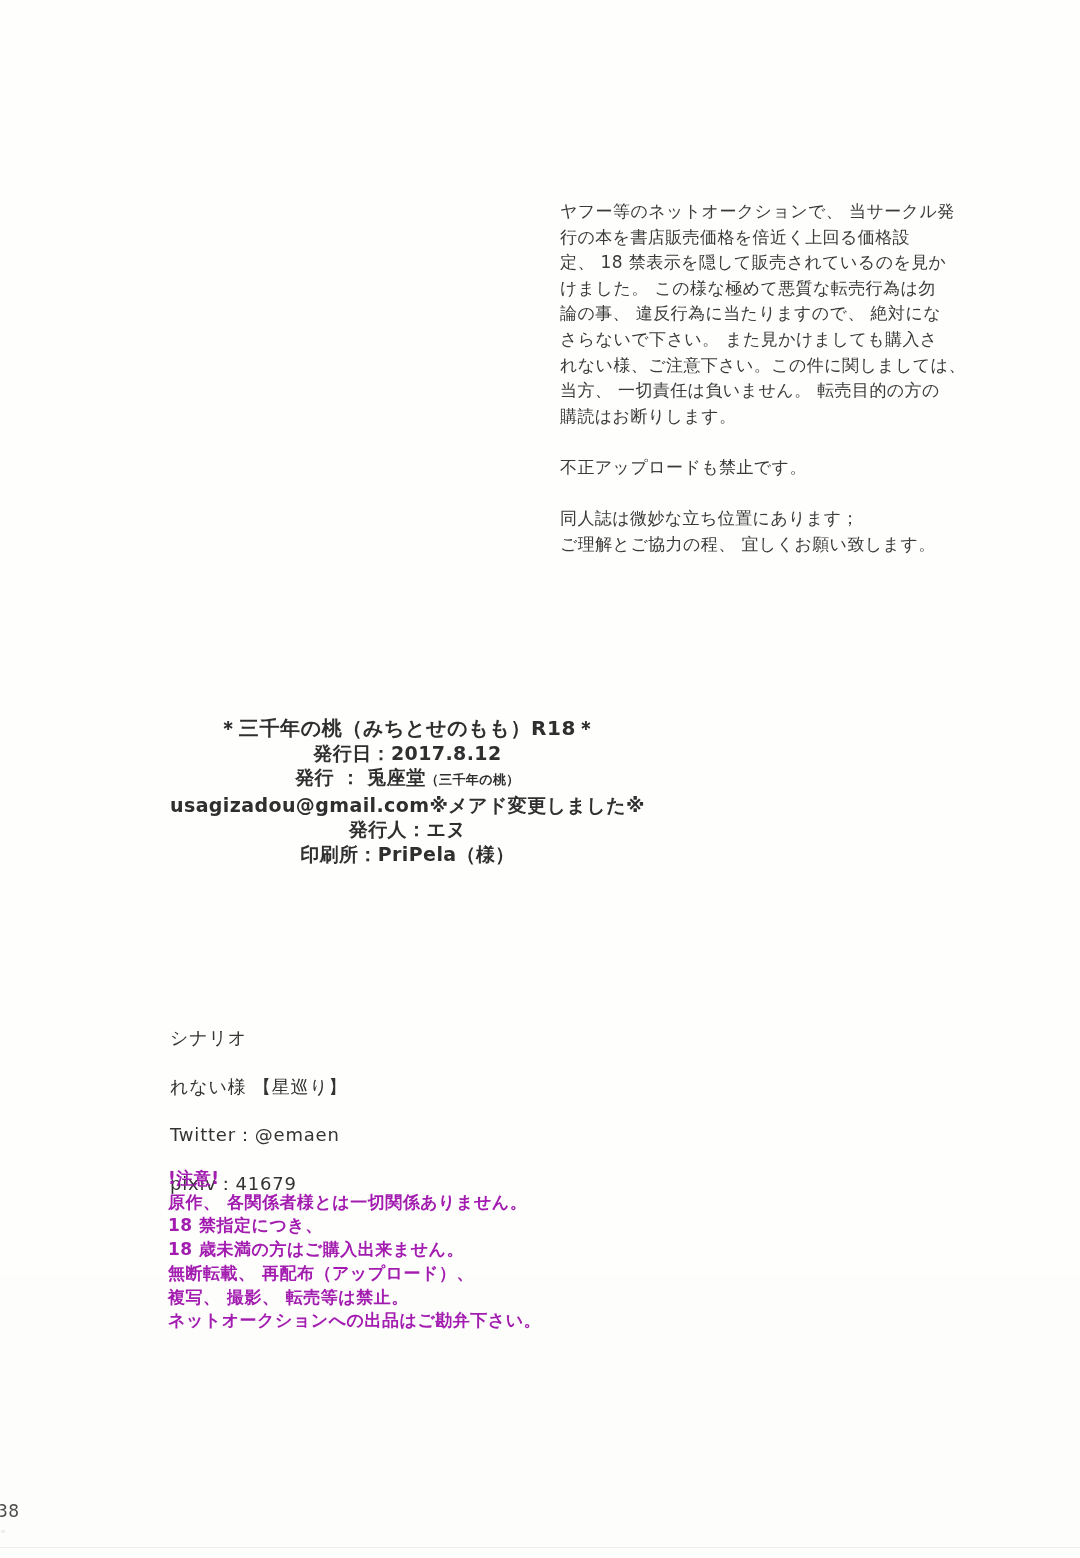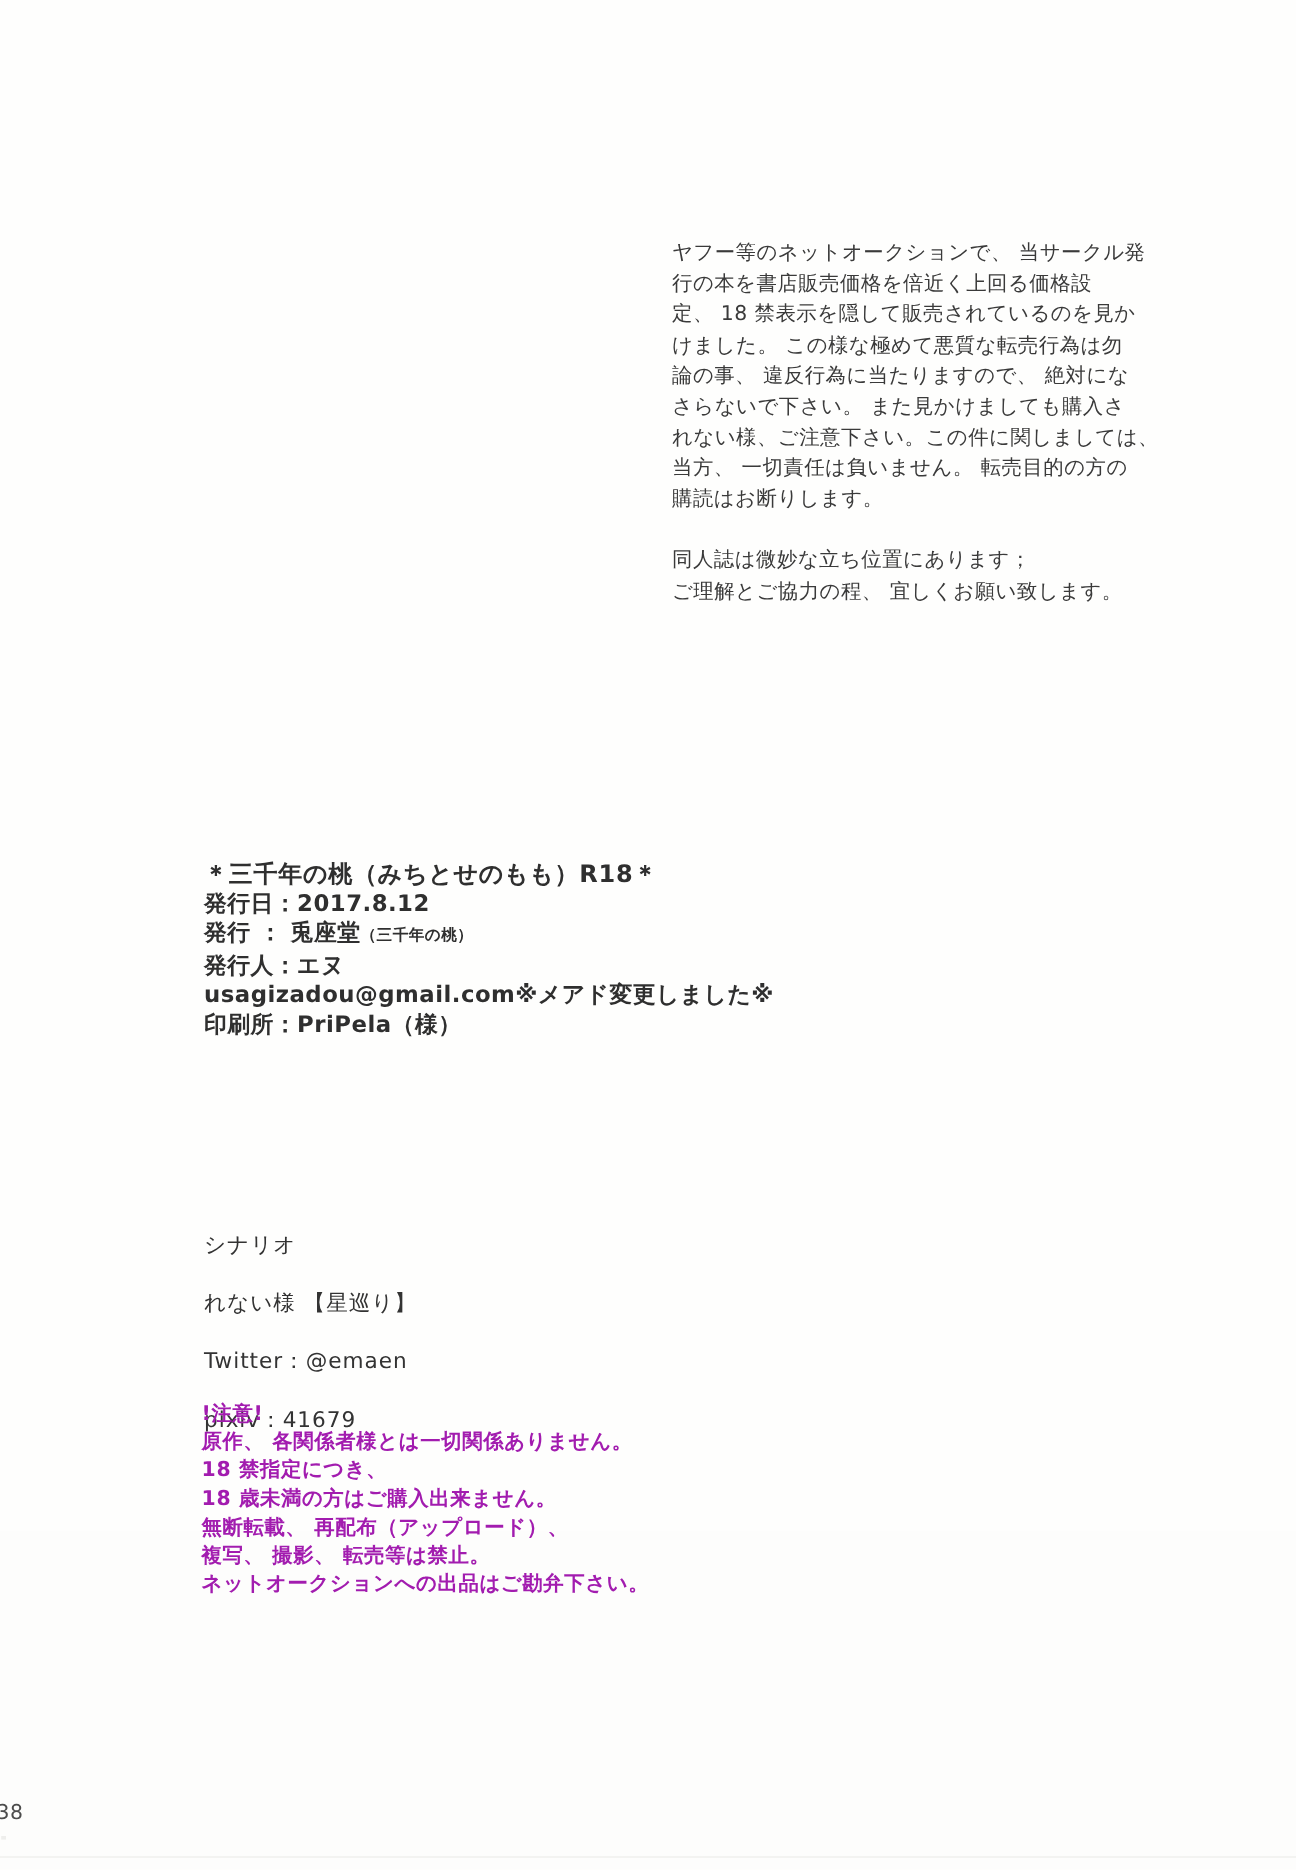--- a/index.html
+++ b/index.html
@@ -41,20 +41,21 @@
   
   .publication-info {
     position: absolute;
     left: 170px;
     top: 716px;
     font-size: 19px;
     line-height: 24.5px;
     font-weight: 600;
     letter-spacing: 0.4px;
     color: #2f2f2f;
+    text-align: center;
   }
   .publication-info .title-line {
     font-size: 20px;
     font-weight: 700;
     letter-spacing: 0.6px;
   }
   .publication-info .furigana {
     font-size: 13px;
     font-weight: 600;
   }
@@ -129,30 +130,31 @@
   <section class="auction-notice">
     <p>ヤフー等のネットオークションで、 当サークル発
 行の本を書店販売価格を倍近く上回る価格設
 定、 18 禁表示を隠して販売されているのを見か
 けました。 この様な極めて悪質な転売行為は勿
 論の事、 違反行為に当たりますので、 絶対にな
 さらないで下さい。 また見かけましても購入さ
 れない様、ご注意下さい。この件に関しましては、
 当方、 一切責任は負いません。 転売目的の方の
 購読はお断りします。</p>
+    <p>不正アップロードも禁止です。</p>
     <p>同人誌は微妙な立ち位置にあります；
 ご理解とご協力の程、 宜しくお願い致します。</p>
   </section>
 
   <section class="publication-info">
     <div class="title-line">＊三千年の桃（みちとせのもも）R18＊</div>
     <div>発行日：2017.8.12</div>
     <div><span>発行 ： 兎座堂</span><span class="furigana">（三千年の桃）</span></div>
+    <div>usagizadou@gmail.com※メアド変更しました※</div>
     <div>発行人：エヌ</div>
-    <div>usagizadou@gmail.com※メアド変更しました※</div>
     <div>印刷所：PriPela（様）</div>
   </section>
 
 
   <section class="scenario-credit">
     <div>シナリオ</div>
     <div>れない様 【星巡り】</div>
     <div>Twitter：@emaen</div>
     <div>pixiv：41679</div>
   </section>

